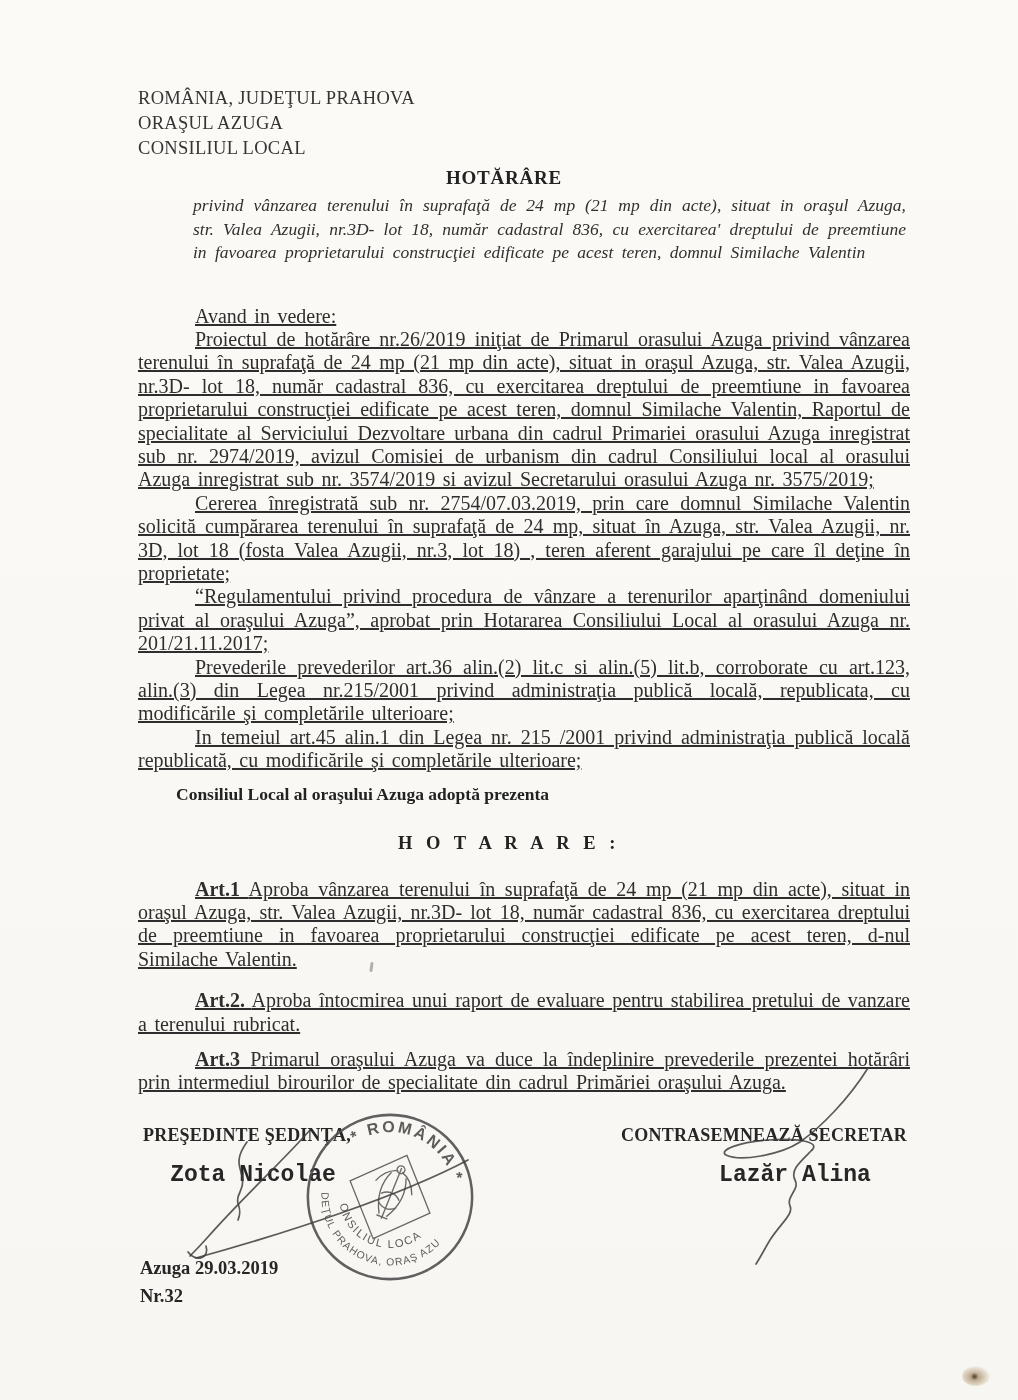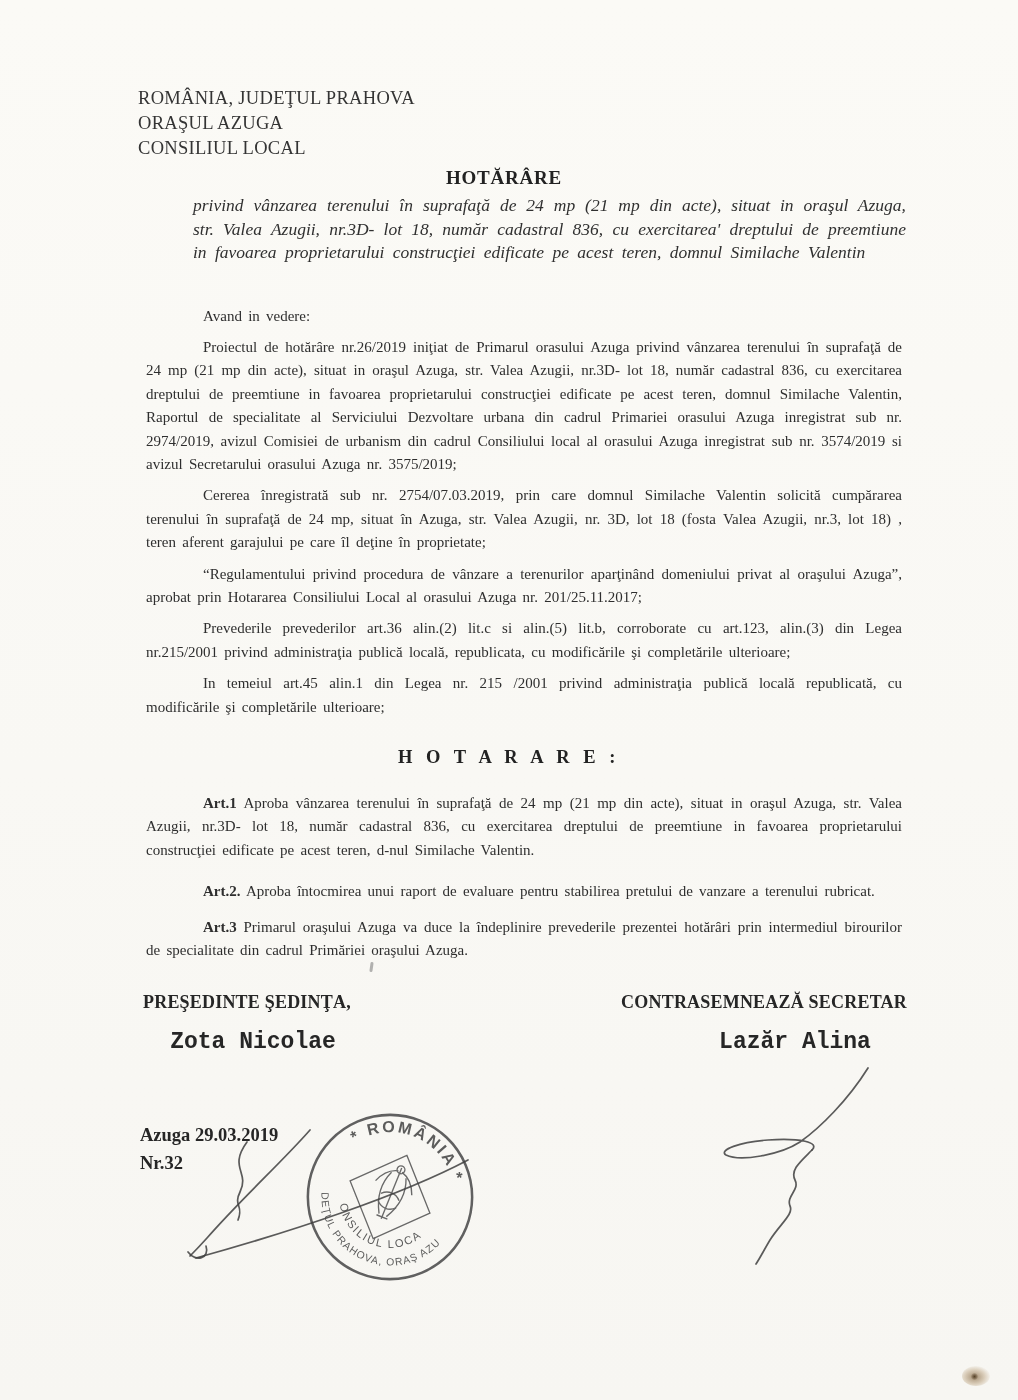--- a/index.html
+++ b/index.html
@@ -19,22 +19,22 @@
   .doc-title{
     margin:6px 40px 0 0;text-align:center;
     font-size:19px;font-weight:bold;letter-spacing:.8px;color:#222;
   }
   .subject{
     margin:5px 4px 0 55px;
     font-size:17.5px;line-height:23.5px;
     text-align:justify;word-spacing:4px;color:#303030;font-style:italic;
   }
   .para{
-    margin:8px;font-size:15px;line-height:23.4px;
-    text-align:justify;text-indent:57px;word-spacing:2.5px;color:#2e2e2e;
+    margin:0;font-size:20px;line-height:23.4px;
+    text-align:justify;text-indent:57px;word-spacing:2.5px;color:#2e2e2e;text-decoration:underline;
   }
   .preamble-head{margin-top:40px;}
   .adoption{
     margin:11px 0 0 38px;font-size:17.5px;font-weight:bold;
     text-indent:0;text-align:left;color:#222;
   }
   .decision-heading{
     margin:28px 30px 0 0;text-align:center;
     font-size:18.5px;font-weight:bold;letter-spacing:4.5px;color:#222;
   }
@@ -100,24 +100,25 @@
     </div>
 
     <div class="doc-title">HOTĂRÂRE</div>
 
     <p class="subject">privind vânzarea terenului în suprafaţă de 24 mp (21 mp din acte), situat in oraşul Azuga, str. Valea Azugii, nr.3D- lot 18, număr cadastral 836, cu exercitarea' dreptului de preemtiune in favoarea proprietarului construcţiei edificate pe acest teren, domnul Similache Valentin</p>
 
     <p class="para preamble-head">Avand in vedere:</p>
 
     <p class="para">Proiectul de hotărâre nr.26/2019 iniţiat de Primarul orasului Azuga privind vânzarea terenului în suprafaţă de 24 mp (21 mp din acte), situat in oraşul Azuga, str. Valea Azugii, nr.3D- lot 18, număr cadastral 836, cu exercitarea dreptului de preemtiune in favoarea proprietarului construcţiei edificate pe acest teren, domnul Similache Valentin, Raportul de specialitate al Serviciului Dezvoltare urbana din cadrul Primariei orasului Azuga inregistrat sub nr. 2974/2019, avizul Comisiei de urbanism din cadrul Consiliului local al orasului Azuga inregistrat sub nr. 3574/2019 si avizul Secretarului orasului Azuga nr. 3575/2019;</p>
     <p class="para">Cererea înregistrată sub nr. 2754/07.03.2019, prin care domnul Similache Valentin solicită cumpărarea terenului în suprafaţă de 24 mp, situat în Azuga, str. Valea Azugii, nr. 3D, lot 18 (fosta Valea Azugii, nr.3, lot 18) , teren aferent garajului pe care îl deţine în proprietate;</p>
-    <p class="para">“Regulamentului privind procedura de vânzare a terenurilor aparţinând domeniului privat al oraşului Azuga”, aprobat prin Hotararea Consiliului Local al orasului Azuga nr. 201/25.11.2017;</p>
+    <p class="para">“Regulamentului privind procedura de vânzare a terenurilor aparţinând domeniului privat al oraşului Azuga”, aprobat prin Hotararea Consiliului Local al orasului Azuga nr. 201/21.11.2017;</p>
     <p class="para">Prevederile prevederilor art.36 alin.(2) lit.c si alin.(5) lit.b, corroborate cu art.123, alin.(3) din Legea nr.215/2001 privind administraţia publică locală, republicata, cu modificările şi completările ulterioare;</p>
     <p class="para">In temeiul art.45 alin.1 din Legea nr. 215 /2001 privind administraţia publică locală republicată, cu modificările şi completările ulterioare;</p>
 
+    <p class="adoption">Consiliul Local al oraşului Azuga adoptă prezenta</p>
 
     <div class="decision-heading">H O T A R A R E :</div>
 
     <p class="para article art-1"><span class="lbl">Art.1</span> <span>Aproba vânzarea terenului în suprafaţă de 24 mp (21 mp din acte), situat in oraşul Azuga, str. Valea Azugii, nr.3D- lot 18, număr cadastral 836, cu exercitarea dreptului de preemtiune in favoarea proprietarului construcţiei edificate pe acest teren, d-nul Similache Valentin.</span></p>
 
     <p class="para article art-2"><span class="lbl">Art.2.</span> <span>Aproba întocmirea unui raport de evaluare pentru stabilirea pretului de vanzare a terenului rubricat.</span></p>
 
     <p class="para article art-3"><span class="lbl">Art.3</span> <span>Primarul oraşului Azuga va duce la îndeplinire prevederile prezentei hotărâri prin intermediul birourilor de specialitate din cadrul Primăriei oraşului Azuga.</span></p>
 
     <div class="sig-row">

